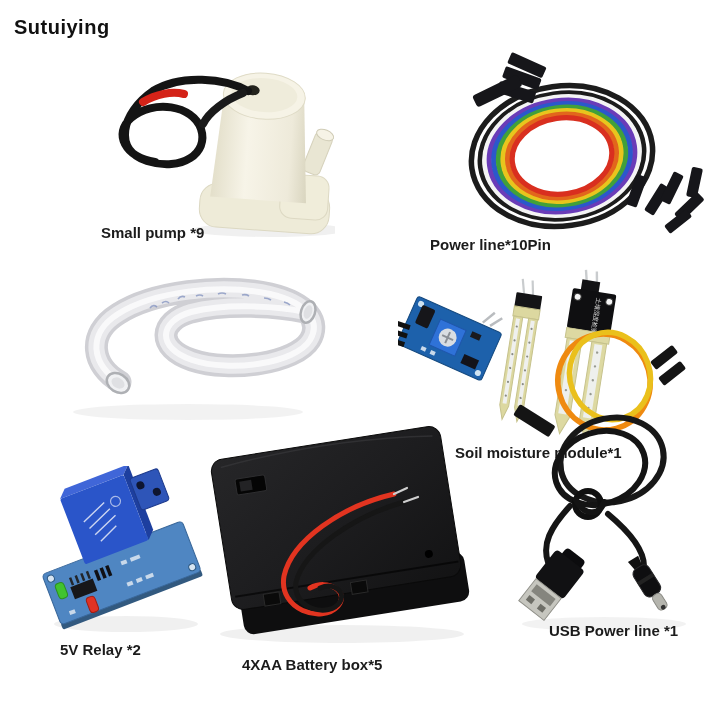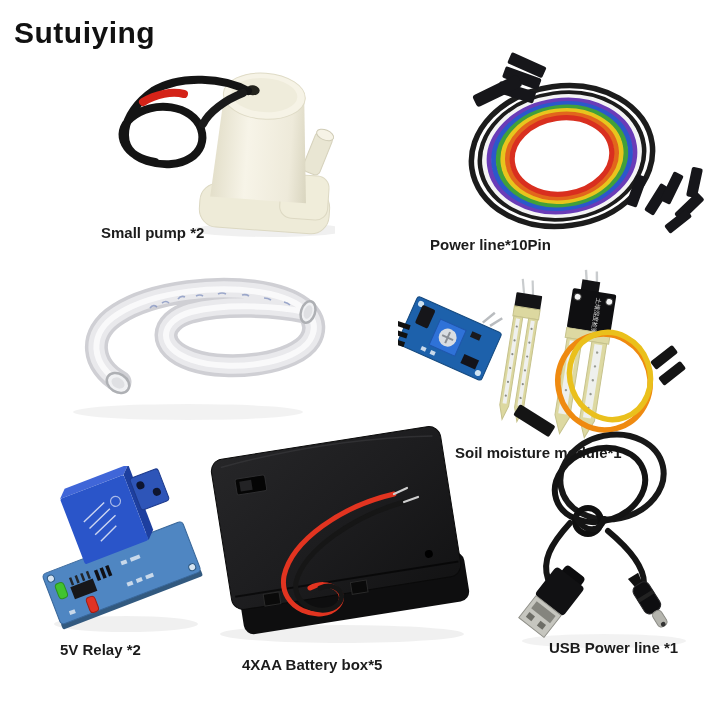--- a/index.html
+++ b/index.html
@@ -1,18 +1,18 @@
 <!DOCTYPE html>
 <html><head>
 <meta charset="utf-8">
 <style>
   html,body{margin:0;padding:0;background:#fff;}
   .canvas{position:relative;width:720px;height:720px;background:#ffffff;overflow:hidden;
           font-family:"Liberation Sans",sans-serif;}
-  .brand{position:absolute;left:14px;top:16px;font-weight:700;font-size:30px;color:#111;
+  .brand{position:absolute;left:14px;top:16px;font-weight:700;font-size:20px;color:#111;
          letter-spacing:.5px;}
   .label{position:absolute;font-weight:700;font-size:15px;color:#1b1b1b;white-space:nowrap;}
   .product{position:absolute;}
   svg{display:block;}
 </style>
 </head>
 <body>
 
 <div class="canvas">
 
@@ -40,21 +40,21 @@
         <ellipse cx="175" cy="38" rx="41" ry="23" fill="#f6f3e6" stroke="#dfdbc6"></ellipse>
         <ellipse cx="175" cy="37" rx="33" ry="17" fill="#efecdb"></ellipse>
         <ellipse cx="163" cy="33" rx="7" ry="5" fill="#23231c"></ellipse>
       </g>
       <g fill="none" stroke-linecap="round">
         <path d="M163,33 C140,20 95,16 68,33 C36,55 28,92 62,103 C97,114 124,95 116,71 C108,47 68,41 46,60 C28,76 40,99 70,104" stroke="#141414" stroke-width="8"></path>
         <path d="M58,44 C71,36 87,33 99,36" stroke="#d42318" stroke-width="8"></path>
         <path d="M118,66 C124,54 140,42 158,35" stroke="#1a1a1a" stroke-width="8"></path>
       </g>
     </svg>
-    <div class="label" style="left:16px;top:166px;">Small pump *2</div>
+    <div class="label" style="left:16px;top:166px;">Small pump *9</div>
   </div>
 
   <div class="product" style="left:420px;top:48px;">
     <svg width="285" height="200" viewBox="0 0 285 200">
       <g transform="rotate(-8,142,108)" fill="none">
         <ellipse cx="142" cy="108" rx="91" ry="70" stroke="#1c1c1c" stroke-width="5.5"></ellipse>
         <ellipse cx="142" cy="108" rx="82.2" ry="62.5" stroke="#1c1c1c" stroke-width="5.2"></ellipse>
         <ellipse cx="142" cy="108" rx="77.6" ry="59" stroke="#f4f4f4" stroke-width="5.2"></ellipse>
         <ellipse cx="142" cy="108" rx="73" ry="55.5" stroke="#6a3cb8" stroke-width="5.2"></ellipse>
         <ellipse cx="142" cy="108" rx="68.4" ry="52" stroke="#2b58cb" stroke-width="5.2"></ellipse>
@@ -257,21 +257,21 @@
       <g fill="none" stroke-linecap="round">
         <path d="M202,74 C150,86 100,120 92,156 C86,190 130,204 146,186 C158,172 136,158 118,168" stroke="#e23420" stroke-width="5"></path>
         <path d="M212,82 C162,96 112,130 104,162 C100,190 138,198 148,182 C154,172 142,162 128,168" stroke="#161616" stroke-width="5"></path>
         <path d="M202,74 l13,-6" stroke="#cfcfcf" stroke-width="2.2"></path>
         <path d="M212,82 l14,-5" stroke="#cfcfcf" stroke-width="2.2"></path>
       </g>
     </svg>
     <div class="label" style="left:50px;top:236px;">4XAA Battery box*5</div>
   </div>
 
-  <div class="product" style="left:492px;top:421px;">
+  <div class="product" style="left:492px;top:404px;">
     <svg width="212" height="228" viewBox="0 0 212 228">
       <ellipse cx="112" cy="220" rx="82" ry="7" fill="#000" opacity="0.05"></ellipse>
       <g fill="none" stroke-linecap="round">
         <ellipse cx="120" cy="56" rx="52" ry="42" transform="rotate(-12,120,56)" stroke="#181818" stroke-width="6"></ellipse>
         <ellipse cx="108" cy="64" rx="46" ry="36" transform="rotate(-18,108,64)" stroke="#141414" stroke-width="6"></ellipse>
         <circle cx="96" cy="100" r="13" stroke="#101010" stroke-width="6"></circle>
         <path d="M84,96 C92,112 108,112 112,98" stroke="#141414" stroke-width="6"></path>
         <path d="M78,102 C58,124 50,140 56,158" stroke="#151515" stroke-width="6"></path>
         <path d="M116,110 C140,130 152,148 152,162" stroke="#151515" stroke-width="6"></path>
       </g>

